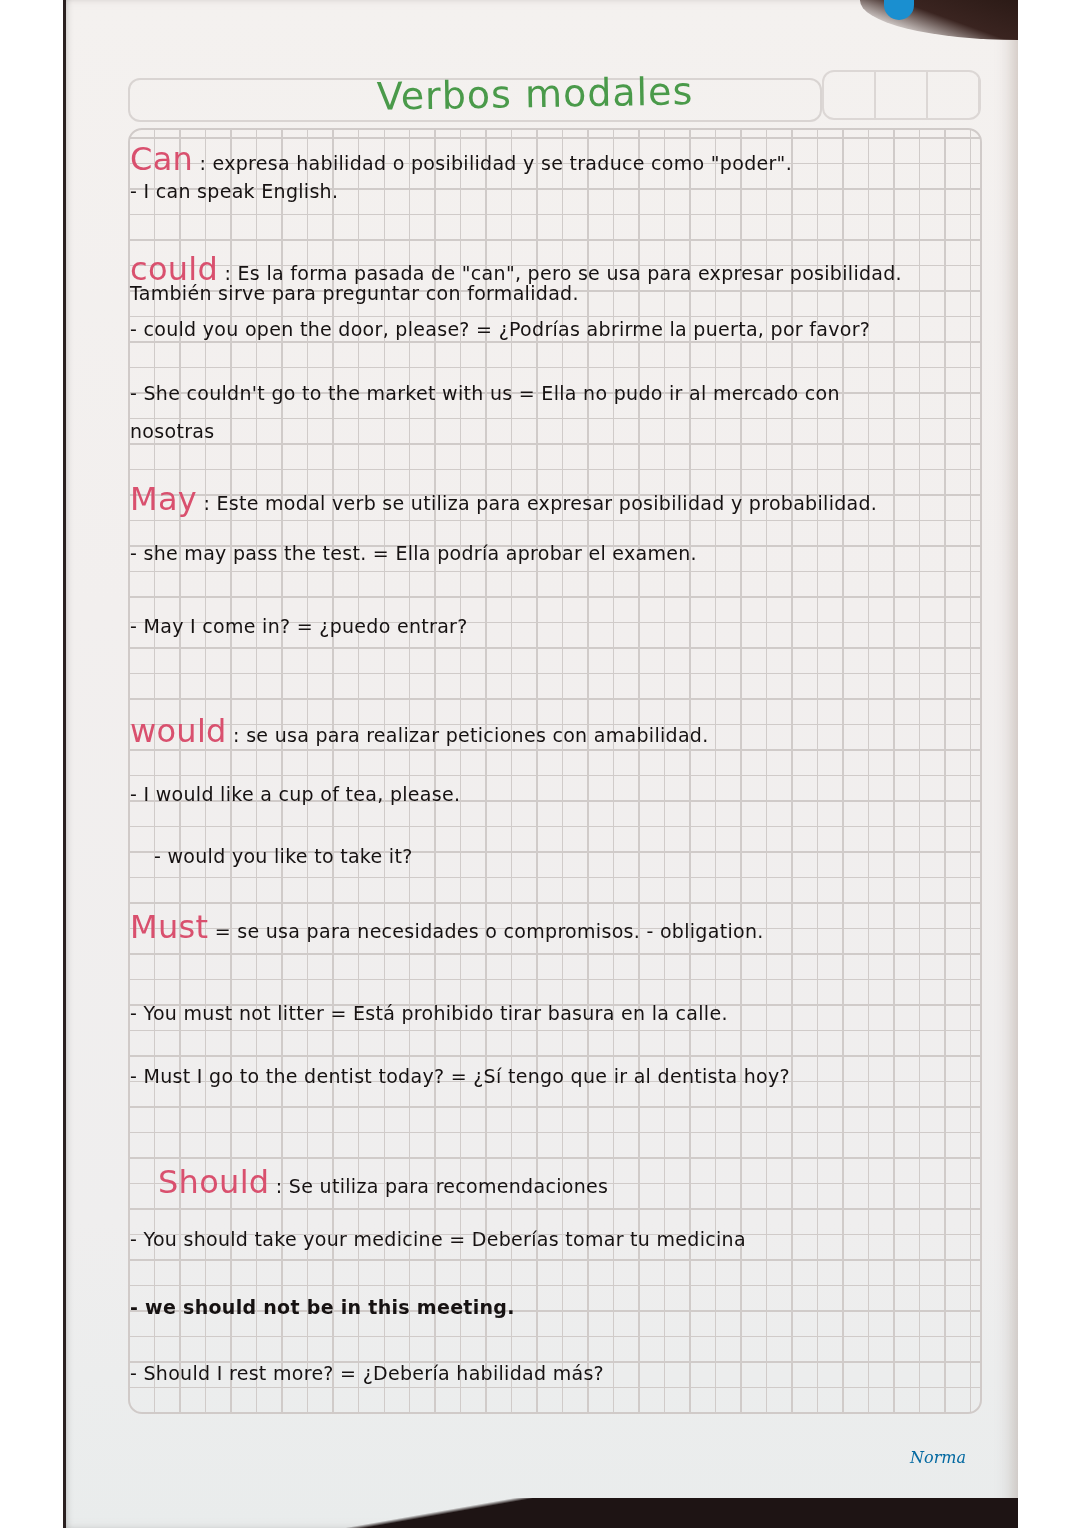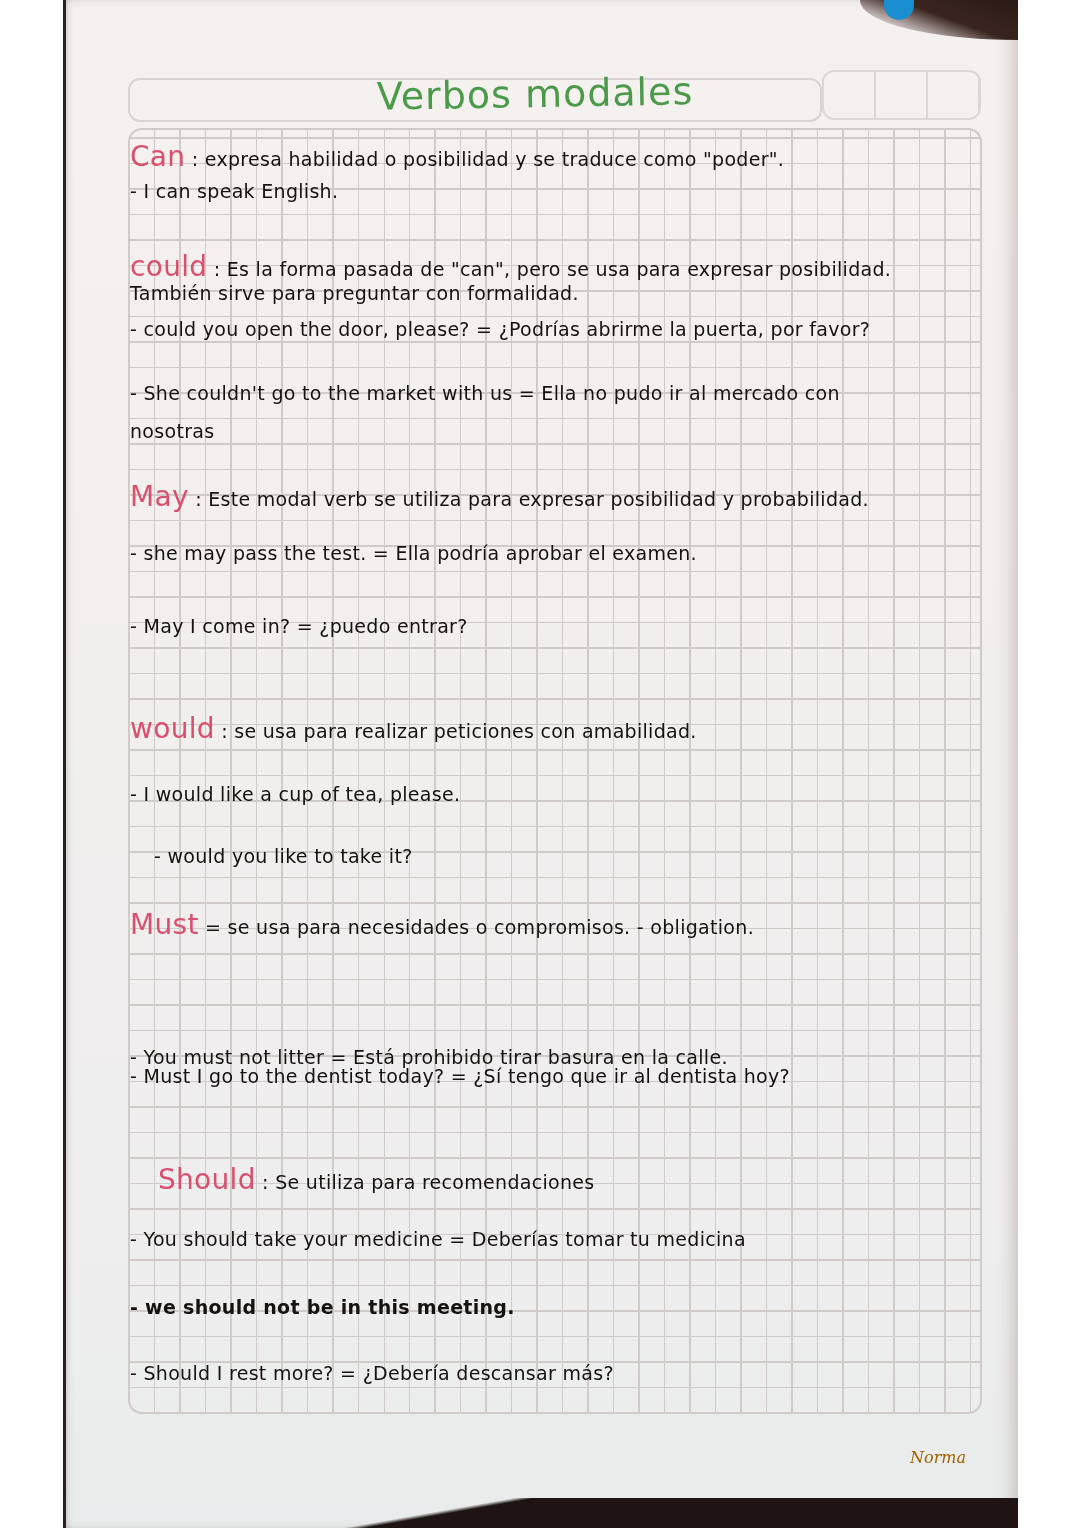--- a/index.html
+++ b/index.html
@@ -49,24 +49,24 @@
       background-image:
         repeating-linear-gradient(0deg, transparent 0 24px, #cfcac8 24px 25.5px),
         repeating-linear-gradient(90deg, transparent 0 24px, #cfcac8 24px 25.5px);
       opacity: 0.95;
     }
     .line {
       position: absolute; left: 130px; white-space: nowrap;
       font-family: "DejaVu Sans", sans-serif; font-size: 19px; color: #161212;
       letter-spacing: 0.3px;
     }
-    .kw { color: #d9506e; font-size: 28px; }
+    .kw { color: #d9506e; font-size: 32px; }
     .logo {
       position: absolute; left: 910px; top: 1448px; font-family: "DejaVu Serif", serif;
-      font-size: 16px; color: #a16207; font-style: italic;
+      font-size: 16px; color: #0369a1; font-style: italic;
     }
   </style>
 </head>
 <body>
 
 <div class="page"></div>
 <div class="binding-left"></div>
 <div class="top-shadow"></div>
 <div class="blue-dot"></div>
 
@@ -107,26 +107,26 @@
   <span>se usa para realizar peticiones con amabilidad.</span>
 </div>
 <div class="line" style="top:783px;">- I would like a cup of tea, please.</div>
 <div class="line" style="top:845px;padding-left:24px;">- would you like to take it?</div>
 
 <div class="line" style="top:908px;">
   <span class="kw">Must</span>
   <span>=</span>
   <span>se usa para necesidades o compromisos. - obligation.</span>
 </div>
-<div class="line" style="top:1002px;margin-top:44px;">- You must not litter = Está prohibido tirar basura en la calle.</div>
+<div class="line" style="top:1002px;">- You must not litter = Está prohibido tirar basura en la calle.</div>
 <div class="line" style="top:1065px;">- Must I go to the dentist today? = ¿Sí tengo que ir al dentista hoy?</div>
 
 <div class="line" style="top:1163px;padding-left:28px;">
   <span class="kw">Should</span>
   <span>:</span>
   <span>Se utiliza para recomendaciones</span>
 </div>
 <div class="line" style="top:1228px;">- You should take your medicine = Deberías tomar tu medicina</div>
 <div class="line" style="top:1296px;font-weight:bold;">- we should not be in this meeting.</div>
-<div class="line" style="top:1362px;">- Should I rest more? = ¿Debería descansar más?</div>
+<div class="line" style="top:1362px;">- Should I rest more? = ¿Debería habilidad más?</div>
 
 <div class="logo">Norma</div>
 <div class="bottom-shadow"></div>
 
 </body></html>

